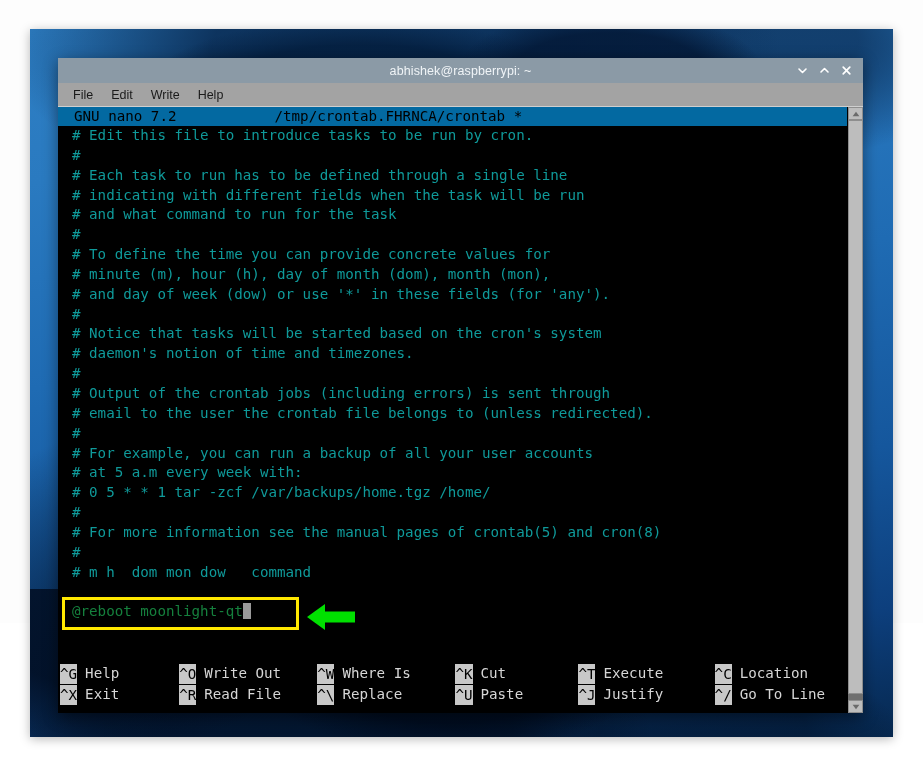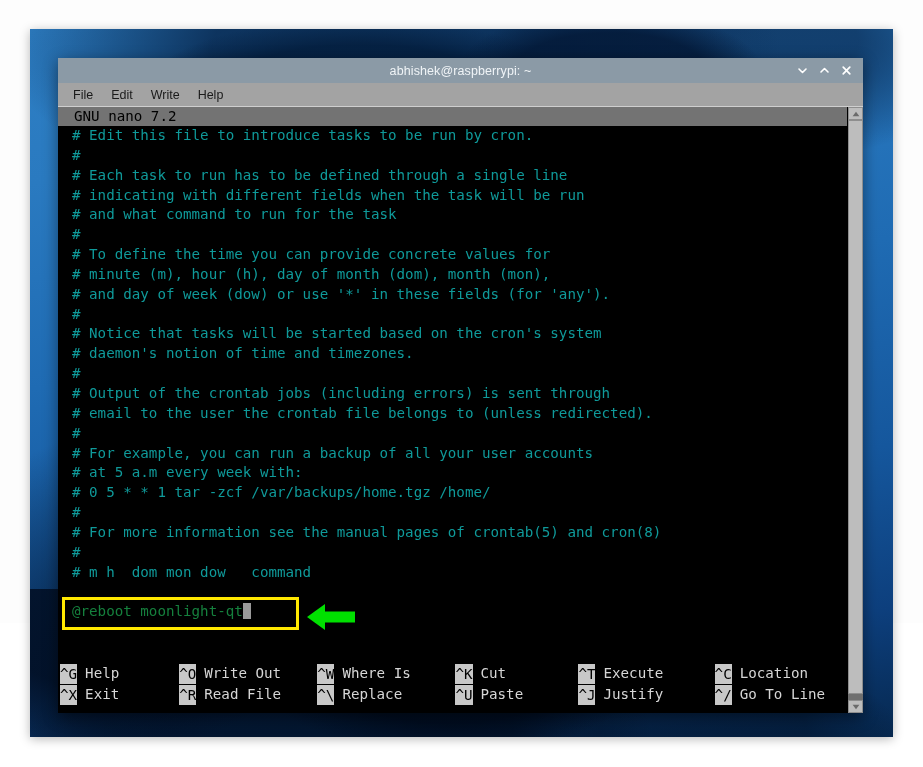--- a/index.html
+++ b/index.html
@@ -138,21 +138,21 @@
     min-width: 0;
     background: #000000;
     font-family: "DejaVu Sans Mono", monospace;
     font-size: 14.2px;
     line-height: 19.85px;
     position: relative;
   }
 
   
   #nano-titlebar {
-    background: #737373;
+    background: #0369a1;
     color: #000000;
     height: 19px;
     line-height: 19px;
     display: flex;
     align-items: center;
     white-space: pre;
     flex: 0 0 auto;
     font-family: "DejaVu Sans Mono", monospace;
     font-size: 14.2px;
     overflow: hidden;
@@ -321,20 +321,21 @@
       <div class="menu-item">Write</div>
       <div class="menu-item">Help</div>
     </div>
 
     <div id="term-body">
 
       <div id="term-content">
 
         <div id="nano-titlebar">
           <span id="nano-version">GNU nano 7.2</span>
+          <span id="nano-filename">/tmp/crontab.FHRNCA/crontab *</span>
         </div>
 
         <div id="nano-text"><div class="tline comment"><span># Edit this file to introduce tasks to be run by cron.</span></div><div class="tline comment"><span>#</span></div><div class="tline comment"><span># Each task to run has to be defined through a single line</span></div><div class="tline comment"><span># indicating with different fields when the task will be run</span></div><div class="tline comment"><span># and what command to run for the task</span></div><div class="tline comment"><span>#</span></div><div class="tline comment"><span># To define the time you can provide concrete values for</span></div><div class="tline comment"><span># minute (m), hour (h), day of month (dom), month (mon),</span></div><div class="tline comment"><span># and day of week (dow) or use '*' in these fields (for 'any').</span></div><div class="tline comment"><span>#</span></div><div class="tline comment"><span># Notice that tasks will be started based on the cron's system</span></div><div class="tline comment"><span># daemon's notion of time and timezones.</span></div><div class="tline comment"><span>#</span></div><div class="tline comment"><span># Output of the crontab jobs (including errors) is sent through</span></div><div class="tline comment"><span># email to the user the crontab file belongs to (unless redirected).</span></div><div class="tline comment"><span>#</span></div><div class="tline comment"><span># For example, you can run a backup of all your user accounts</span></div><div class="tline comment"><span># at 5 a.m every week with:</span></div><div class="tline comment"><span># 0 5 * * 1 tar -zcf /var/backups/home.tgz /home/</span></div><div class="tline comment"><span>#</span></div><div class="tline comment"><span># For more information see the manual pages of crontab(5) and cron(8)</span></div><div class="tline comment"><span>#</span></div><div class="tline comment"><span># m h  dom mon dow   command</span></div><div class="tline comment"><span></span></div><div class="tline cmd"><span>@reboot moonlight-qt</span><span class="cursor-block"></span></div></div>
 
         <div id="nano-shortcuts">
           <div class="shortcut-row" id="sc-row-1"><div class="sc sc-g"><span class="key">^G</span><span class="lbl">Help</span></div><div class="sc sc-o"><span class="key">^O</span><span class="lbl">Write Out</span></div><div class="sc sc-w"><span class="key">^W</span><span class="lbl">Where Is</span></div><div class="sc sc-k"><span class="key">^K</span><span class="lbl">Cut</span></div><div class="sc sc-t"><span class="key">^T</span><span class="lbl">Execute</span></div><div class="sc sc-c"><span class="key">^C</span><span class="lbl">Location</span></div></div>
           <div class="shortcut-row" id="sc-row-2"><div class="sc sc-g"><span class="key">^X</span><span class="lbl">Exit</span></div><div class="sc sc-o"><span class="key">^R</span><span class="lbl">Read File</span></div><div class="sc sc-w"><span class="key">^\</span><span class="lbl">Replace</span></div><div class="sc sc-k"><span class="key">^U</span><span class="lbl">Paste</span></div><div class="sc sc-t"><span class="key">^J</span><span class="lbl">Justify</span></div><div class="sc sc-c"><span class="key">^/</span><span class="lbl">Go To Line</span></div></div>
         </div>
 
       </div>

